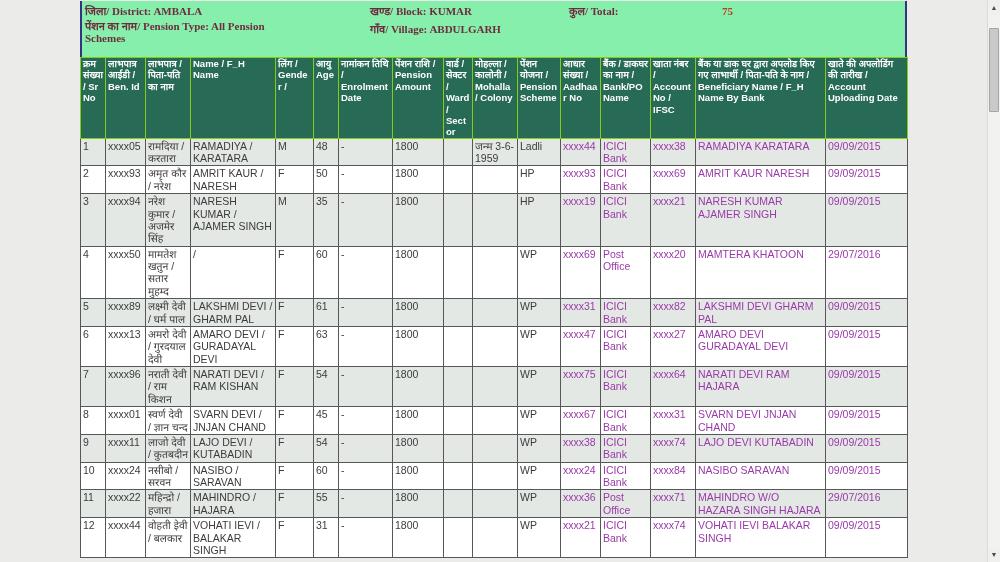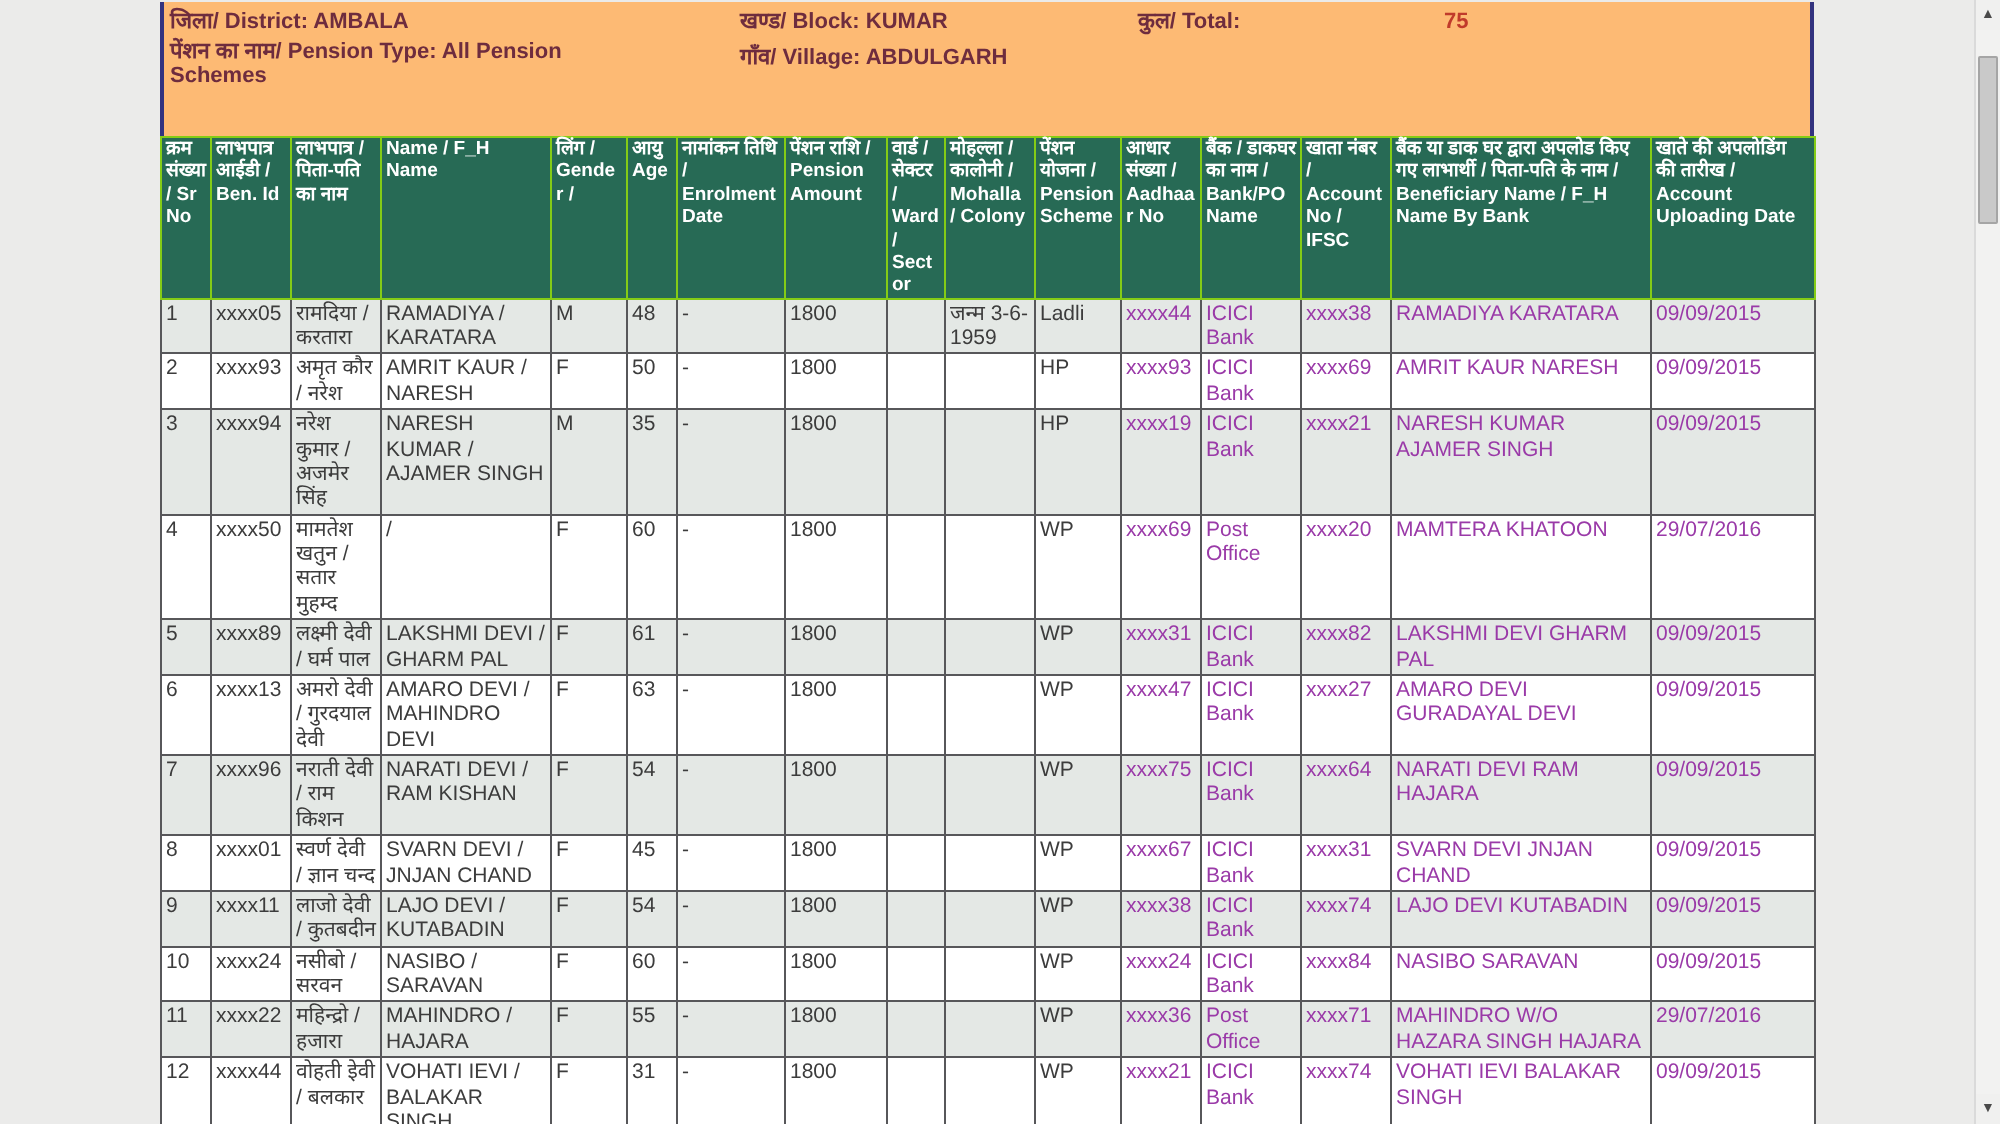--- a/index.html
+++ b/index.html
@@ -21,22 +21,22 @@
     flex:1;border:2px solid var(--navy);border-left:none;background:#efefee;
     text-align:center;line-height:11px;
   }
   .title-box span{
     color:#151528;font-size:11.5px;font-weight:bold;text-decoration:underline;
     white-space:nowrap;
   }
 
   
   .info-box{
-    position:relative;height:67px;background:#fdba74;
-    border-left:2px solid var(--navy);border-right:2px solid var(--navy);
+    position:relative;height:56px;background:#86efac;
+    border-left:2px solid var(--navy);border-right:2px solid var(--navy);font-family:Liberation Serif, serif;
   }
   .info-item{position:absolute;color:var(--maroon);font-size:11px;font-weight:bold;line-height:12px}
   .i-district{left:3px;top:4px}
   .i-pension{left:3px;top:19px;width:220px}
   .i-block{left:288px;top:4px}
   .i-village{left:288px;top:22px}
   .i-total-label{left:487px;top:4px}
   .i-total-value{left:640px;top:4px;color:var(--red)}
   .i-note{left:163px;top:45px;color:var(--red);font-size:10.5px}
 
@@ -228,21 +228,21 @@
           <td class="purple">xxxx31</td>
           <td class="purple">ICICI Bank</td>
           <td class="purple">xxxx82</td>
           <td class="purple">LAKSHMI DEVI GHARM PAL</td>
           <td class="purple">09/09/2015</td>
         </tr>
         <tr>
           <td>6</td>
           <td>xxxx13</td>
           <td>अमरो देवी / गुरदयाल देवी</td>
-          <td>AMARO DEVI / MAHINDRO DEVI</td>
+          <td>AMARO DEVI / GURADAYAL DEVI</td>
           <td>F</td>
           <td>63</td>
           <td>-</td>
           <td>1800</td>
           <td></td>
           <td></td>
           <td>WP</td>
           <td class="purple">xxxx47</td>
           <td class="purple">ICICI Bank</td>
           <td class="purple">xxxx27</td>

